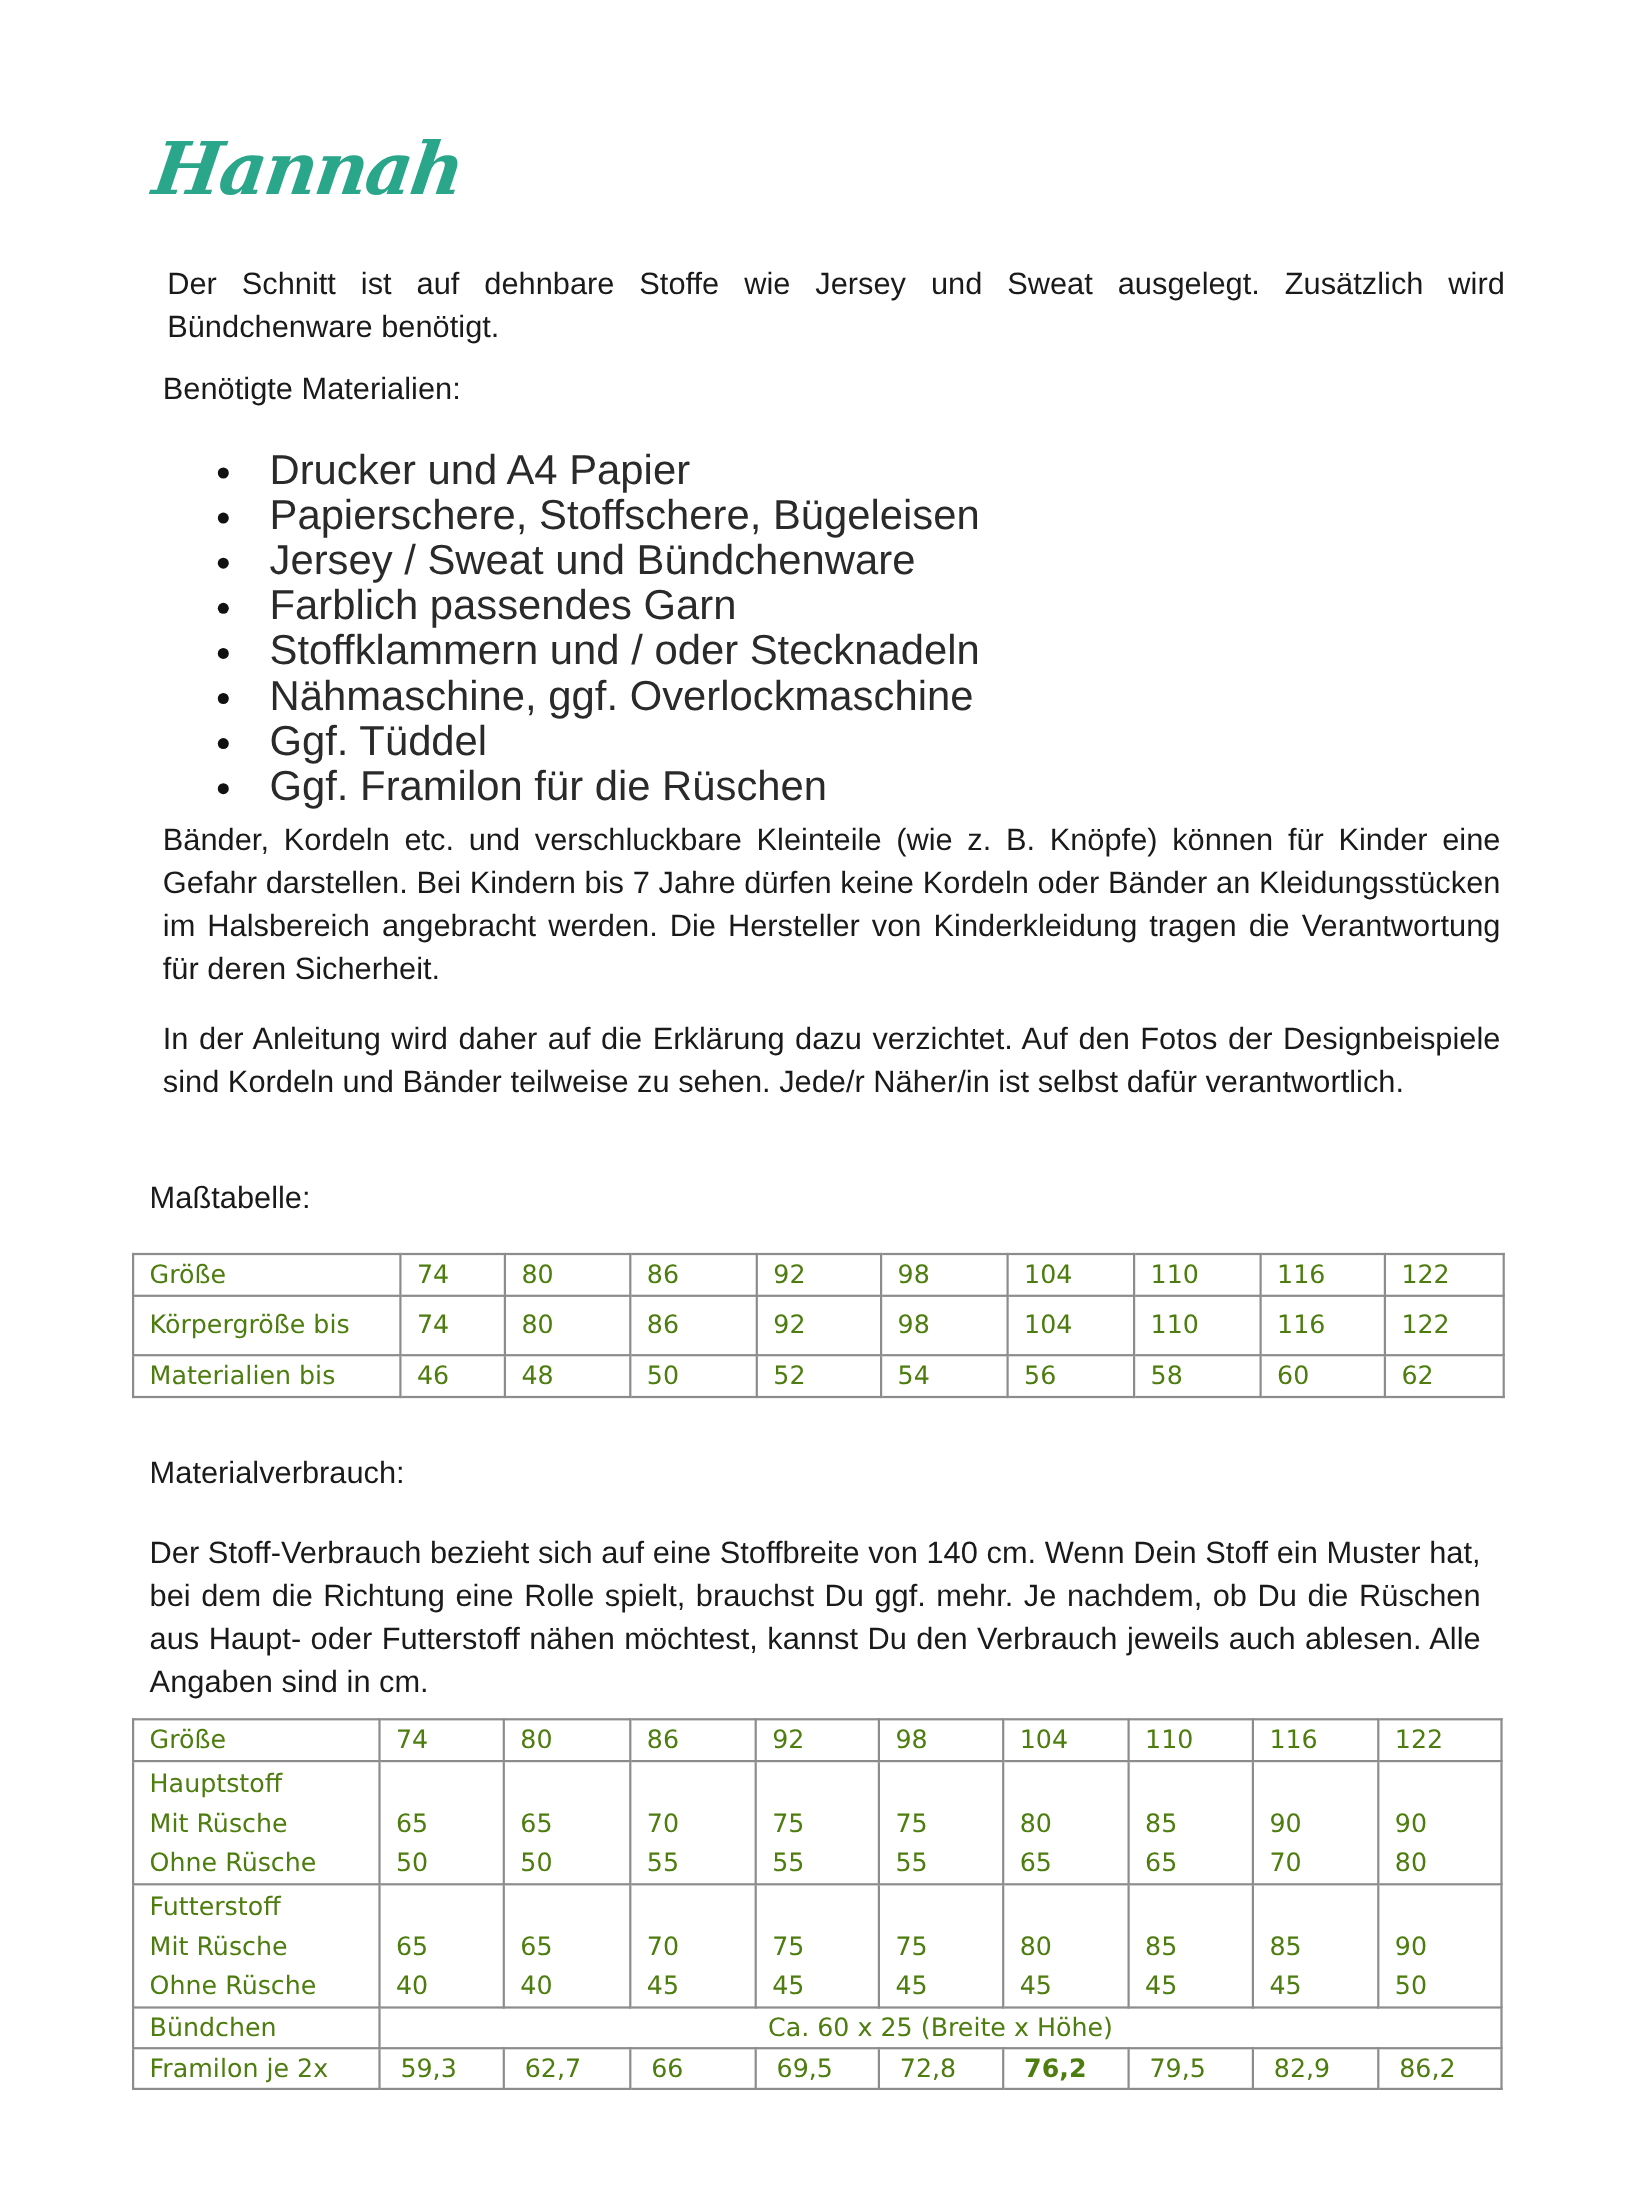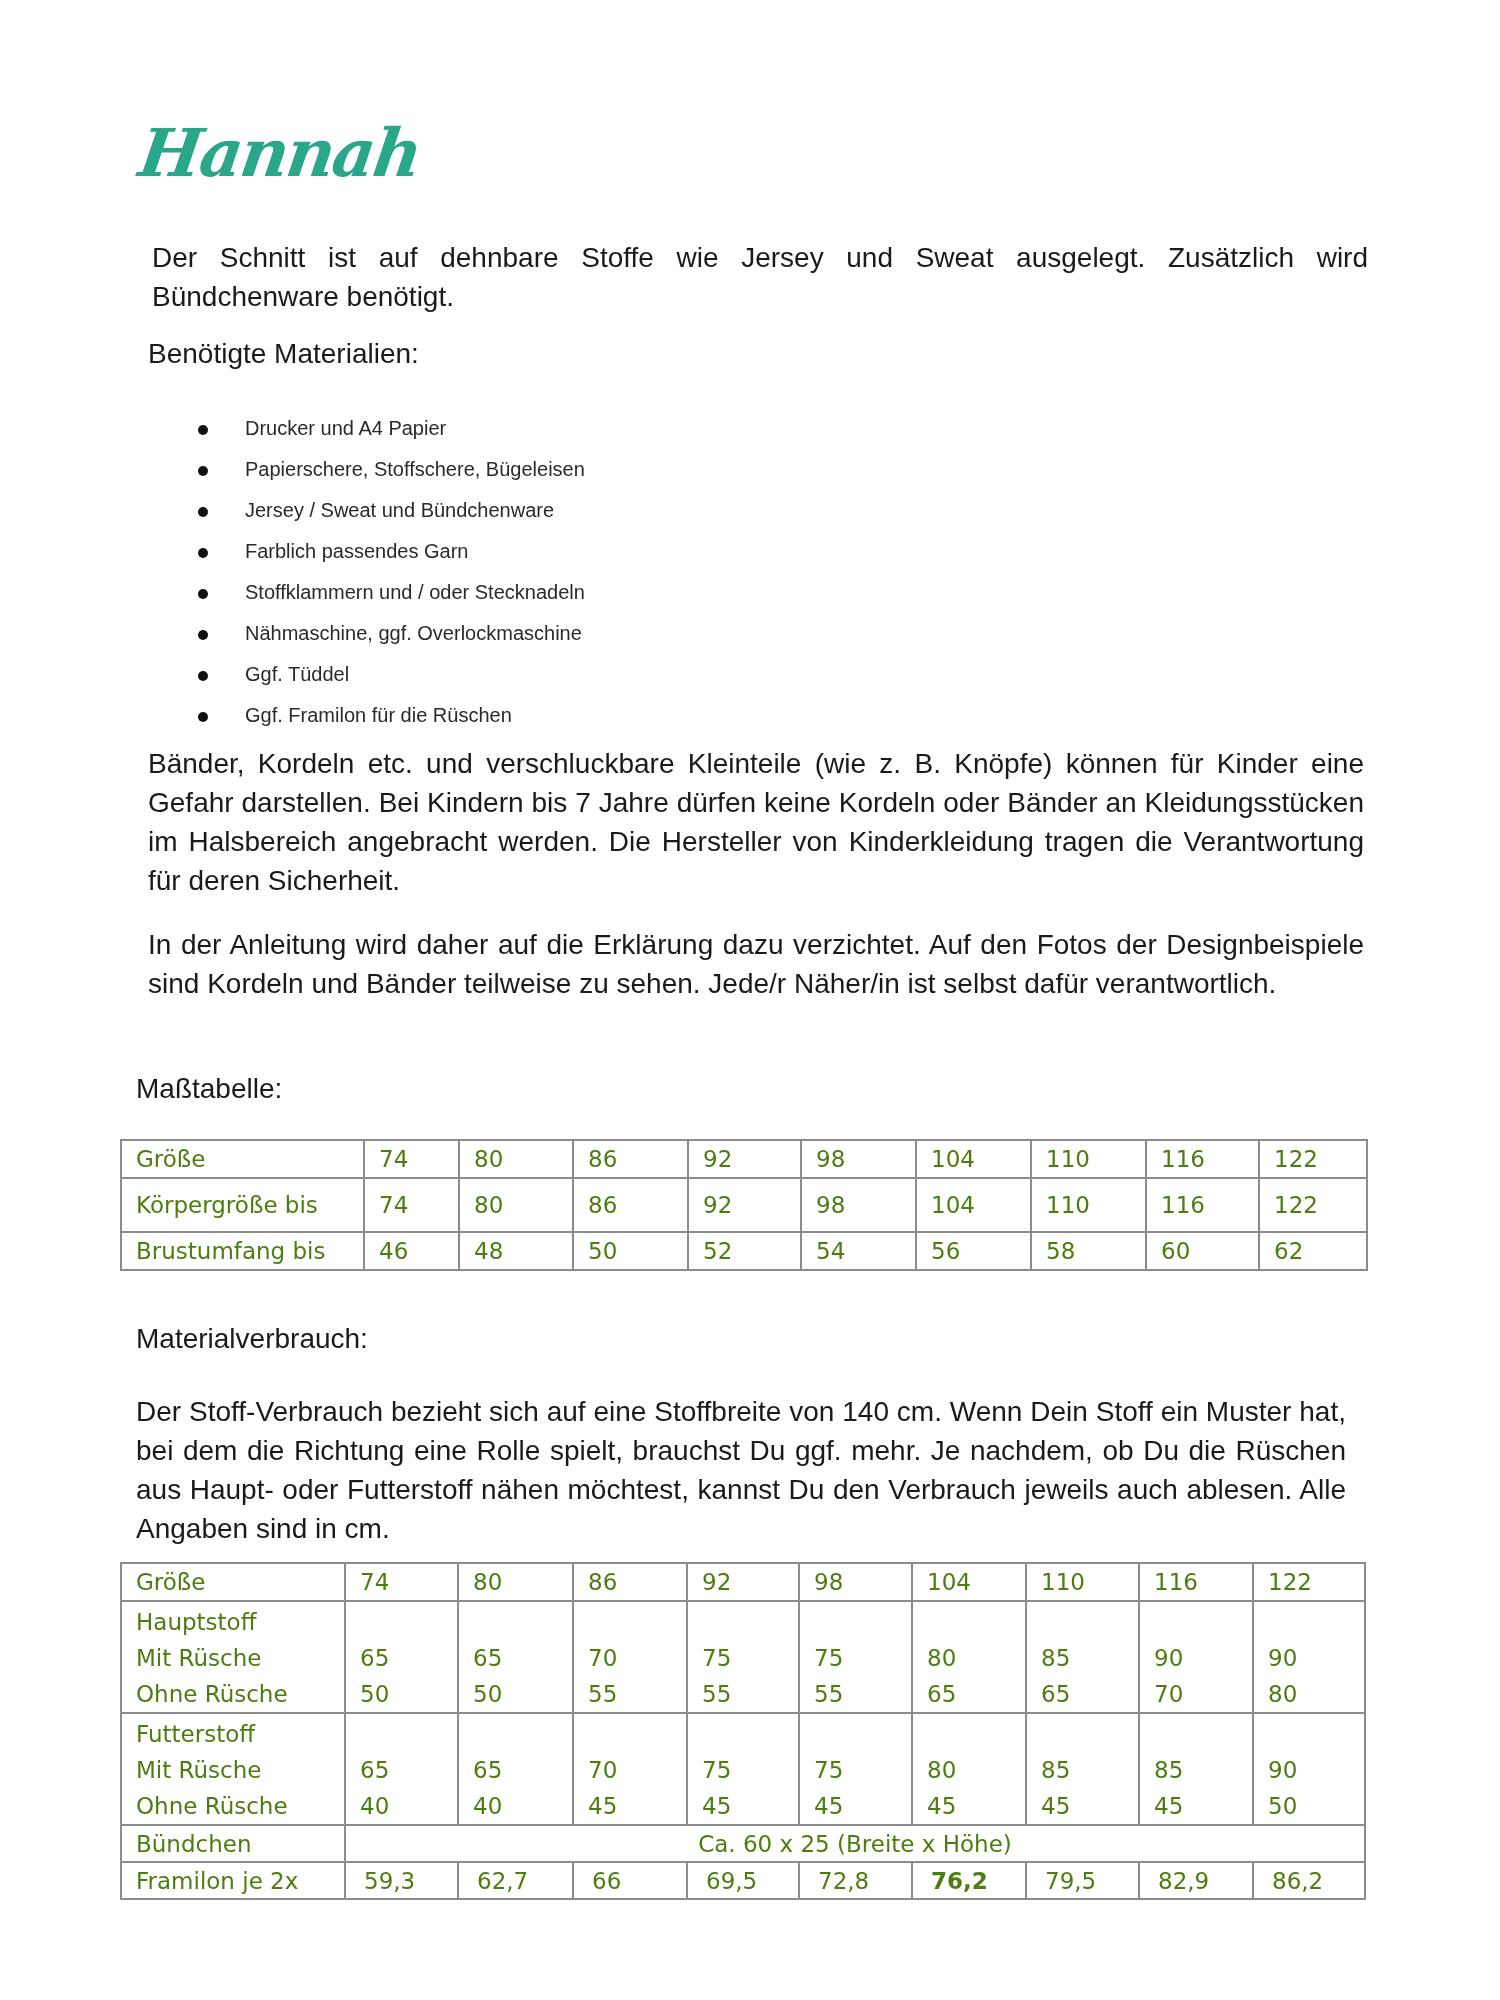--- a/index.html
+++ b/index.html
@@ -21,21 +21,21 @@
   }
   .heading {
     font-family: "Liberation Sans", sans-serif;
     font-size: 28px; line-height: 34px;
     text-underline-offset: 4px;
     margin: 0;
   }
   .bullets { left: 190px; top: 408px; margin: 0; padding: 0; list-style: none; }
   .bullets li {
     font-family: "Liberation Sans", sans-serif;
-    font-size: 20px; line-height: 41px; height: 41px;
+    font-size: 38px; line-height: 41px; height: 41px;
     position: relative; padding-left: 55px; color: #2a2a2a;
   }
   .bullets li .dot {
     position: absolute; left: 8px; top: 17px; width: 10px; height: 10px;
     border-radius: 50%; background: #111;
   }
   table.grid {
     position: absolute; border-collapse: collapse;
     font-family: "DejaVu Sans", sans-serif; font-size: 23px; color: #4d7c0f;
     table-layout: fixed;
@@ -106,21 +106,21 @@
         <td>80</td>
         <td>86</td>
         <td>92</td>
         <td>98</td>
         <td>104</td>
         <td>110</td>
         <td>116</td>
         <td>122</td>
       </tr>
       <tr style="height: 38px;">
-        <td>Brustumfang bis</td>
+        <td>Materialien bis</td>
         <td>46</td>
         <td>48</td>
         <td>50</td>
         <td>52</td>
         <td>54</td>
         <td>56</td>
         <td>58</td>
         <td>60</td>
         <td>62</td>
       </tr>

